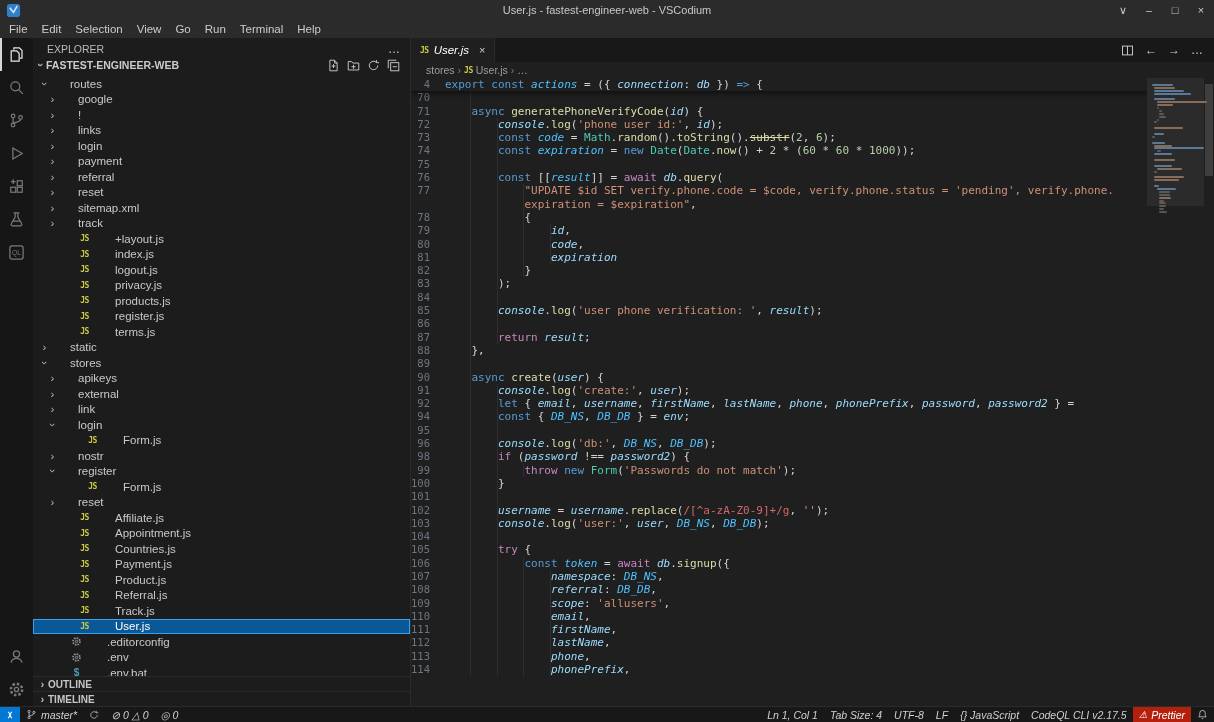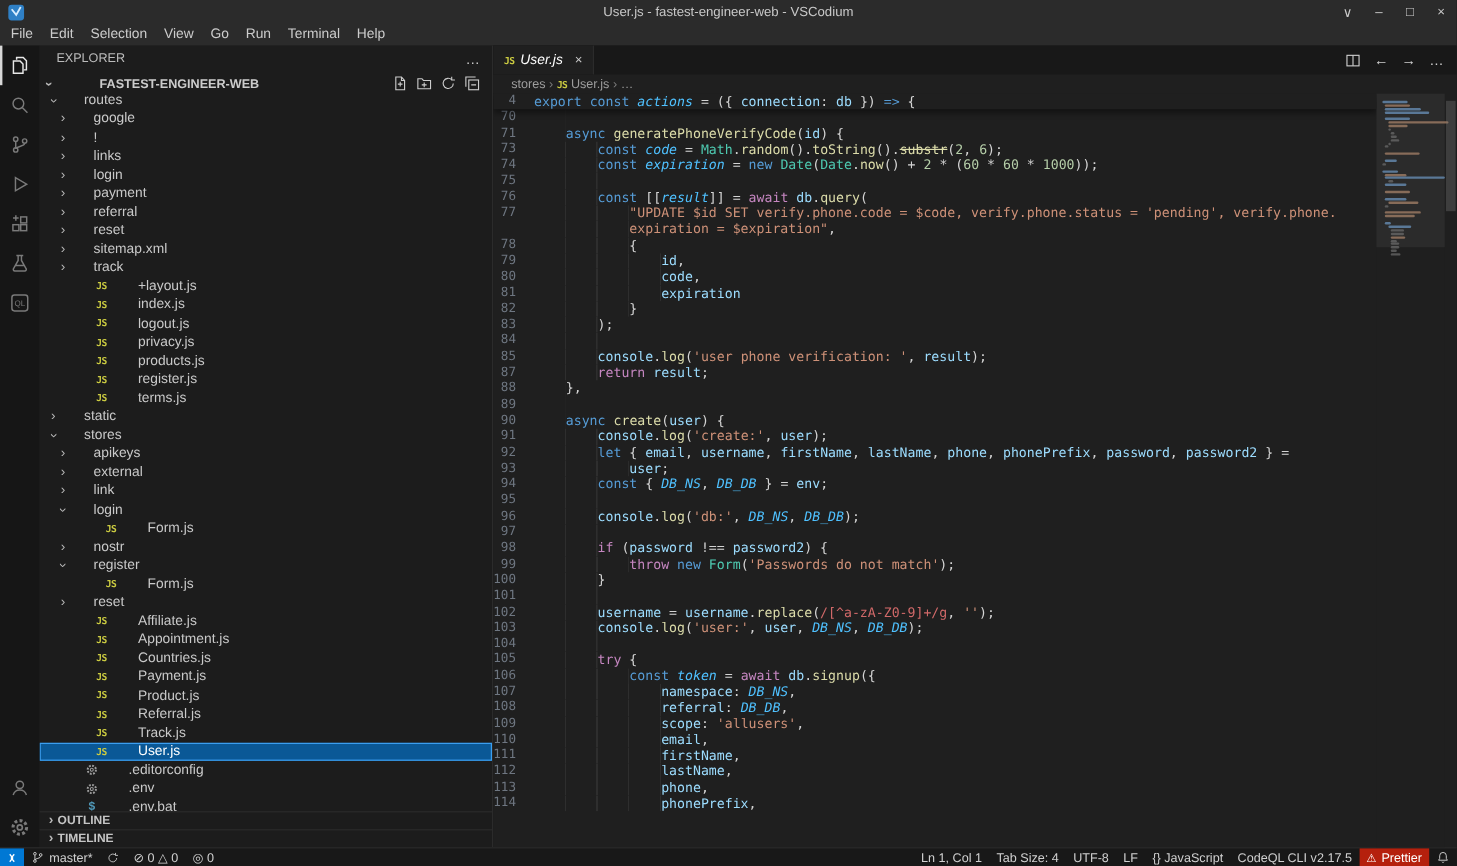--- a/index.html
+++ b/index.html
@@ -24,21 +24,21 @@
   .activitybar { width:33px; background:var(--activity); display:flex; flex-direction:column; flex:none; }
   .act-top, .act-bottom { display:flex; flex-direction:column; }
   .act-bottom { margin-top:auto; }
   .act-icon { width:33px; height:33px; display:flex; align-items:center; justify-content:center; color:#7a7a7a; border-left:2px solid transparent; border-right:2px solid transparent; }
   .act-icon.active { color:#e7e7e7; border-left:2px solid #d7d7d7; }
 
   
   .sidebar { width:378px; background:var(--sidebar); border-right:1px solid #2b2b2b; display:flex; flex-direction:column; flex:none; font-size:11.5px; }
   .sidebar-header { height:21px; flex:none; display:flex; align-items:center; padding:0 10px 0 14px; font-size:10.5px; color:#bbbbbb; }
   .sidebar-header .more { margin-left:auto; color:#cccccc; font-size:12px; }
-  .section-row { height:17px; flex:none; display:flex; align-items:flex-end; font-weight:bold; font-size:10.5px; color:#cccccc; padding-left:2px;gap:37px; }
+  .section-row { height:17px; flex:none; display:flex; align-items:flex-start; font-weight:bold; font-size:10.5px; color:#cccccc; padding-left:2px; }
   .section-actions { margin-left:auto; display:flex; gap:7px; padding-right:10px; color:#cccccc; align-items:center; }
   .section-actions span { display:flex; }
   .chev { display:inline-block; width:11px; text-align:center; color:#b8b8b8; font-size:11.5px; flex:none; }
   .chev.exp { transform:rotate(90deg); }
   .tree { flex:1; overflow:hidden; }
   .tree-row { height:15.5px; display:flex; align-items:center; color:#c9c9c9; white-space:nowrap;gap:20px; }
   .tree-row.selected { background:var(--sel); outline:1px solid var(--selborder); outline-offset:-1px; color:#ffffff; }
   .ficon { width:13px; margin-right:4px; display:flex; justify-content:center; flex:none; }
   .js-badge { color:#cbcb41; font-weight:bold; font-size:8px; font-family:"DejaVu Sans Mono", monospace; letter-spacing:-0.5px; }
   .shell-badge { color:#519aba; font-weight:bold; font-size:10px; }
@@ -59,32 +59,32 @@
 
   .editor-wrap { flex:1; display:flex; min-height:0; position:relative; }
   .code-pane { flex:1; min-width:0; overflow:hidden; font-family:"DejaVu Sans Mono", monospace; font-size:11px; line-height:13.3px; }
   .sticky { background:var(--editor); box-shadow:0 3px 5px rgba(0,0,0,0.45); position:relative; z-index:2; }
   .code-row { display:flex; white-space:pre; height:13.3px; }
   .gutter { width:34px; padding-right:15px; text-align:right; color:#6e7681; flex:none; font-size:10.5px; }
   .code { flex:1; min-width:0; color:#d4d4d4; overflow:hidden; }
   .ind { display:inline-block; height:13.3px; vertical-align:top;
          background:repeating-linear-gradient(90deg, transparent 0, transparent calc(4ch - 1px), #2e2e2e 0, #2e2e2e 4ch); }
   .tk-k { color:#569cd6; } .tk-c { color:#c586c0; } .tk-f { color:#dcdcaa; }
-  .tk-v { color:#9cdcfe; } .tk-C { color:#4fc1ff;font-style:italic; } .tk-s { color:#ce9178; }
+  .tk-v { color:#9cdcfe;font-style:italic; } .tk-C { color:#4fc1ff;font-style:italic; } .tk-s { color:#ce9178; }
   .tk-n { color:#b5cea8; } .tk-t { color:#4ec9b0; } .tk-p { color:#d4d4d4; }
   .tk-r { color:#d16969; } .tk-x { color:#dcdcaa; text-decoration:line-through; }
 
   .minimap { width:57px; flex:none; position:relative; background:var(--editor); padding:3px 2px 0 3px; }
   .mm-slider { position:absolute; top:0; left:0; right:0; height:128px; background:rgba(121,121,121,0.14); }
   .mm-line { height:2px; margin-bottom:0.9px; border-radius:1px; }
   .vscroll { width:10px; flex:none; position:relative; }
   .vthumb { position:absolute; top:6px; left:1px; right:1px; height:92px; background:rgba(121,121,121,0.35); }
 
   
-  .statusbar { height:16px; flex:none; background:var(--statusbar); border-top:1px solid #2b2b2b; display:flex; align-items:stretch; font-size:10.5px; color:#d0d0d0; }
+  .statusbar { height:16px; flex:none; background:var(--statusbar); border-top:1px solid #2b2b2b; display:flex; align-items:stretch; font-size:10.5px; color:#d0d0d0;font-style:italic; }
   .sb-left, .sb-right { display:flex; align-items:stretch; }
   .sb-right { margin-left:auto; }
   .sb-item { display:flex; align-items:center; gap:4px; padding:0 6px; }
   .sb-item.remote { background:var(--accent); color:#ffffff; padding:0 5px; }
   .sb-item.error { background:var(--errbg); color:#ffffff; }
   .sb-ic { display:flex; align-items:center; }
 </style>
 </head>
 <body>
 
@@ -493,45 +493,45 @@
           </span>
         </div>
       <div class="editor-wrap">
         <div class="code-pane">
           <div class="sticky">
               <div class="code-row"><span class="gutter">4</span><span class="code"><span class="ind" style="width: 0ch;"></span><span class="tk-k">export </span><span class="tk-k">const </span><span class="tk-C">actions</span><span class="tk-p"> = ({ </span><span class="tk-v">connection</span><span class="tk-p">: </span><span class="tk-v">db</span><span class="tk-p"> }) </span><span class="tk-k">=&gt;</span><span class="tk-p"> {</span></span></div>
             </div>
           <div>
               <div class="code-row"><span class="gutter">70</span><span class="code"><span class="ind" style="width: 4ch;"></span></span></div>
               <div class="code-row"><span class="gutter">71</span><span class="code"><span class="ind" style="width: 4ch;"></span><span class="tk-k">async </span><span class="tk-f">generatePhoneVerifyCode</span><span class="tk-p">(</span><span class="tk-v">id</span><span class="tk-p">) {</span></span></div>
+              <div class="code-row"><span class="gutter">72</span><span class="code"><span class="ind" style="width: 8ch;"></span><span class="tk-v">console</span><span class="tk-p">.</span><span class="tk-f">log</span><span class="tk-p">(</span><span class="tk-s">'phone user id:'</span><span class="tk-p">, </span><span class="tk-v">id</span><span class="tk-p">);</span></span></div>
               <div class="code-row"><span class="gutter">73</span><span class="code"><span class="ind" style="width: 8ch;"></span><span class="tk-k">const </span><span class="tk-C">code</span><span class="tk-p"> = </span><span class="tk-t">Math</span><span class="tk-p">.</span><span class="tk-f">random</span><span class="tk-p">().</span><span class="tk-f">toString</span><span class="tk-p">().</span><span class="tk-x">substr</span><span class="tk-p">(</span><span class="tk-n">2</span><span class="tk-p">, </span><span class="tk-n">6</span><span class="tk-p">);</span></span></div>
               <div class="code-row"><span class="gutter">74</span><span class="code"><span class="ind" style="width: 8ch;"></span><span class="tk-k">const </span><span class="tk-C">expiration</span><span class="tk-p"> = </span><span class="tk-k">new </span><span class="tk-t">Date</span><span class="tk-p">(</span><span class="tk-t">Date</span><span class="tk-p">.</span><span class="tk-f">now</span><span class="tk-p">() + </span><span class="tk-n">2</span><span class="tk-p"> * (</span><span class="tk-n">60</span><span class="tk-p"> * </span><span class="tk-n">60</span><span class="tk-p"> * </span><span class="tk-n">1000</span><span class="tk-p">));</span></span></div>
               <div class="code-row"><span class="gutter">75</span><span class="code"><span class="ind" style="width: 8ch;"></span></span></div>
               <div class="code-row"><span class="gutter">76</span><span class="code"><span class="ind" style="width: 8ch;"></span><span class="tk-k">const </span><span class="tk-p">[[</span><span class="tk-C">result</span><span class="tk-p">]] = </span><span class="tk-c">await </span><span class="tk-v">db</span><span class="tk-p">.</span><span class="tk-f">query</span><span class="tk-p">(</span></span></div>
               <div class="code-row"><span class="gutter">77</span><span class="code"><span class="ind" style="width: 12ch;"></span><span class="tk-s">"UPDATE $id SET verify.phone.code = $code, verify.phone.status = 'pending', verify.phone.</span></span></div>
               <div class="code-row"><span class="gutter"></span><span class="code"><span class="ind" style="width: 12ch;"></span><span class="tk-s">expiration = $expiration"</span><span class="tk-p">,</span></span></div>
               <div class="code-row"><span class="gutter">78</span><span class="code"><span class="ind" style="width: 12ch;"></span><span class="tk-p">{</span></span></div>
               <div class="code-row"><span class="gutter">79</span><span class="code"><span class="ind" style="width: 16ch;"></span><span class="tk-v">id</span><span class="tk-p">,</span></span></div>
               <div class="code-row"><span class="gutter">80</span><span class="code"><span class="ind" style="width: 16ch;"></span><span class="tk-v">code</span><span class="tk-p">,</span></span></div>
               <div class="code-row"><span class="gutter">81</span><span class="code"><span class="ind" style="width: 16ch;"></span><span class="tk-v">expiration</span></span></div>
               <div class="code-row"><span class="gutter">82</span><span class="code"><span class="ind" style="width: 12ch;"></span><span class="tk-p">}</span></span></div>
               <div class="code-row"><span class="gutter">83</span><span class="code"><span class="ind" style="width: 8ch;"></span><span class="tk-p">);</span></span></div>
               <div class="code-row"><span class="gutter">84</span><span class="code"><span class="ind" style="width: 8ch;"></span></span></div>
               <div class="code-row"><span class="gutter">85</span><span class="code"><span class="ind" style="width: 8ch;"></span><span class="tk-v">console</span><span class="tk-p">.</span><span class="tk-f">log</span><span class="tk-p">(</span><span class="tk-s">'user phone verification: '</span><span class="tk-p">, </span><span class="tk-v">result</span><span class="tk-p">);</span></span></div>
+              <div class="code-row"><span class="gutter">86</span><span class="code"><span class="ind" style="width: 8ch;"></span></span></div>
               <div class="code-row"><span class="gutter">87</span><span class="code"><span class="ind" style="width: 8ch;"></span><span class="tk-c">return </span><span class="tk-v">result</span><span class="tk-p">;</span></span></div>
               <div class="code-row"><span class="gutter">88</span><span class="code"><span class="ind" style="width: 4ch;"></span><span class="tk-p">},</span></span></div>
               <div class="code-row"><span class="gutter">89</span><span class="code"><span class="ind" style="width: 4ch;"></span></span></div>
               <div class="code-row"><span class="gutter">90</span><span class="code"><span class="ind" style="width: 4ch;"></span><span class="tk-k">async </span><span class="tk-f">create</span><span class="tk-p">(</span><span class="tk-v">user</span><span class="tk-p">) {</span></span></div>
               <div class="code-row"><span class="gutter">91</span><span class="code"><span class="ind" style="width: 8ch;"></span><span class="tk-v">console</span><span class="tk-p">.</span><span class="tk-f">log</span><span class="tk-p">(</span><span class="tk-s">'create:'</span><span class="tk-p">, </span><span class="tk-v">user</span><span class="tk-p">);</span></span></div>
               <div class="code-row"><span class="gutter">92</span><span class="code"><span class="ind" style="width: 8ch;"></span><span class="tk-k">let </span><span class="tk-p">{ </span><span class="tk-v">email</span><span class="tk-p">, </span><span class="tk-v">username</span><span class="tk-p">, </span><span class="tk-v">firstName</span><span class="tk-p">, </span><span class="tk-v">lastName</span><span class="tk-p">, </span><span class="tk-v">phone</span><span class="tk-p">, </span><span class="tk-v">phonePrefix</span><span class="tk-p">, </span><span class="tk-v">password</span><span class="tk-p">, </span><span class="tk-v">password2</span><span class="tk-p"> } =</span></span></div>
-              <div class="code-row"><span class="gutter">93</span><span class="code"><span class="ind" style="width: 12ch;"></span><span class="tk-v">user</span><span class="tk-p">;</span></span></div>
               <div class="code-row"><span class="gutter">94</span><span class="code"><span class="ind" style="width: 8ch;"></span><span class="tk-k">const </span><span class="tk-p">{ </span><span class="tk-C">DB_NS</span><span class="tk-p">, </span><span class="tk-C">DB_DB</span><span class="tk-p"> } = </span><span class="tk-v">env</span><span class="tk-p">;</span></span></div>
               <div class="code-row"><span class="gutter">95</span><span class="code"><span class="ind" style="width: 8ch;"></span></span></div>
               <div class="code-row"><span class="gutter">96</span><span class="code"><span class="ind" style="width: 8ch;"></span><span class="tk-v">console</span><span class="tk-p">.</span><span class="tk-f">log</span><span class="tk-p">(</span><span class="tk-s">'db:'</span><span class="tk-p">, </span><span class="tk-C">DB_NS</span><span class="tk-p">, </span><span class="tk-C">DB_DB</span><span class="tk-p">);</span></span></div>
-              <div class="code-row"><span class="gutter">97</span><span class="code"><span class="ind" style="width: 8ch;"></span></span></div>
               <div class="code-row"><span class="gutter">98</span><span class="code"><span class="ind" style="width: 8ch;"></span><span class="tk-c">if </span><span class="tk-p">(</span><span class="tk-v">password</span><span class="tk-p"> !== </span><span class="tk-v">password2</span><span class="tk-p">) {</span></span></div>
               <div class="code-row"><span class="gutter">99</span><span class="code"><span class="ind" style="width: 12ch;"></span><span class="tk-c">throw </span><span class="tk-k">new </span><span class="tk-t">Form</span><span class="tk-p">(</span><span class="tk-s">'Passwords do not match'</span><span class="tk-p">);</span></span></div>
               <div class="code-row"><span class="gutter">100</span><span class="code"><span class="ind" style="width: 8ch;"></span><span class="tk-p">}</span></span></div>
               <div class="code-row"><span class="gutter">101</span><span class="code"><span class="ind" style="width: 8ch;"></span></span></div>
               <div class="code-row"><span class="gutter">102</span><span class="code"><span class="ind" style="width: 8ch;"></span><span class="tk-v">username</span><span class="tk-p"> = </span><span class="tk-v">username</span><span class="tk-p">.</span><span class="tk-f">replace</span><span class="tk-p">(</span><span class="tk-r">/[^a-zA-Z0-9]+/g</span><span class="tk-p">, </span><span class="tk-s">''</span><span class="tk-p">);</span></span></div>
               <div class="code-row"><span class="gutter">103</span><span class="code"><span class="ind" style="width: 8ch;"></span><span class="tk-v">console</span><span class="tk-p">.</span><span class="tk-f">log</span><span class="tk-p">(</span><span class="tk-s">'user:'</span><span class="tk-p">, </span><span class="tk-v">user</span><span class="tk-p">, </span><span class="tk-C">DB_NS</span><span class="tk-p">, </span><span class="tk-C">DB_DB</span><span class="tk-p">);</span></span></div>
               <div class="code-row"><span class="gutter">104</span><span class="code"><span class="ind" style="width: 8ch;"></span></span></div>
               <div class="code-row"><span class="gutter">105</span><span class="code"><span class="ind" style="width: 8ch;"></span><span class="tk-c">try </span><span class="tk-p">{</span></span></div>
               <div class="code-row"><span class="gutter">106</span><span class="code"><span class="ind" style="width: 12ch;"></span><span class="tk-k">const </span><span class="tk-C">token</span><span class="tk-p"> = </span><span class="tk-c">await </span><span class="tk-v">db</span><span class="tk-p">.</span><span class="tk-f">signup</span><span class="tk-p">({</span></span></div>
               <div class="code-row"><span class="gutter">107</span><span class="code"><span class="ind" style="width: 16ch;"></span><span class="tk-v">namespace</span><span class="tk-p">: </span><span class="tk-C">DB_NS</span><span class="tk-p">,</span></span></div>

